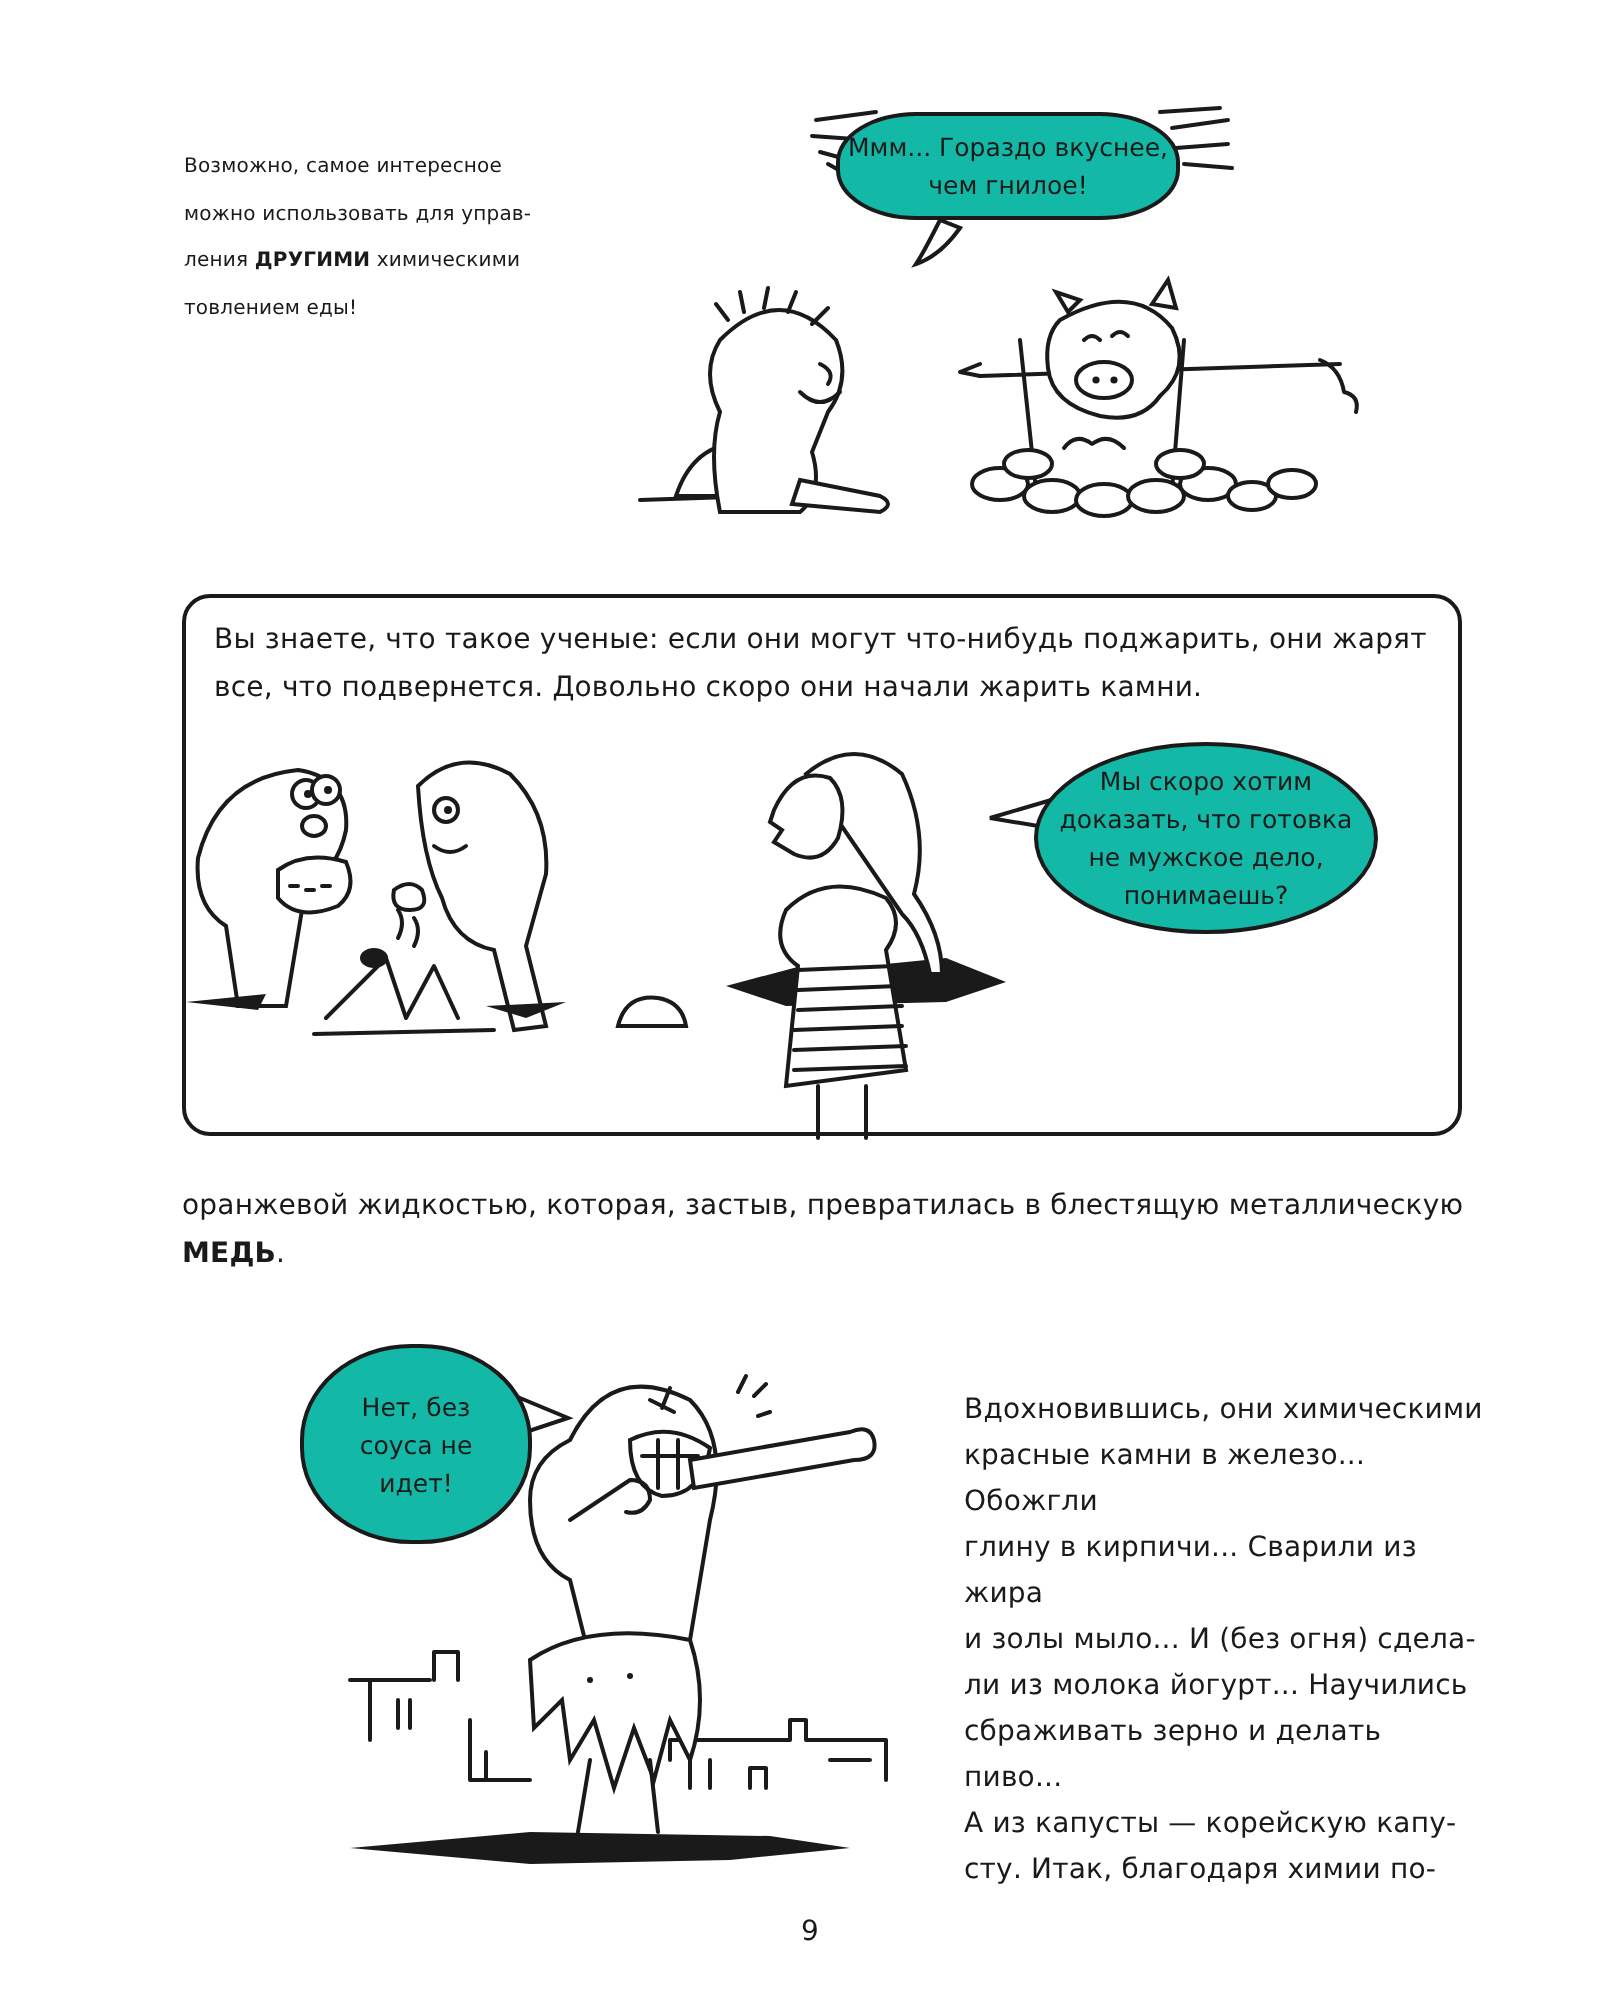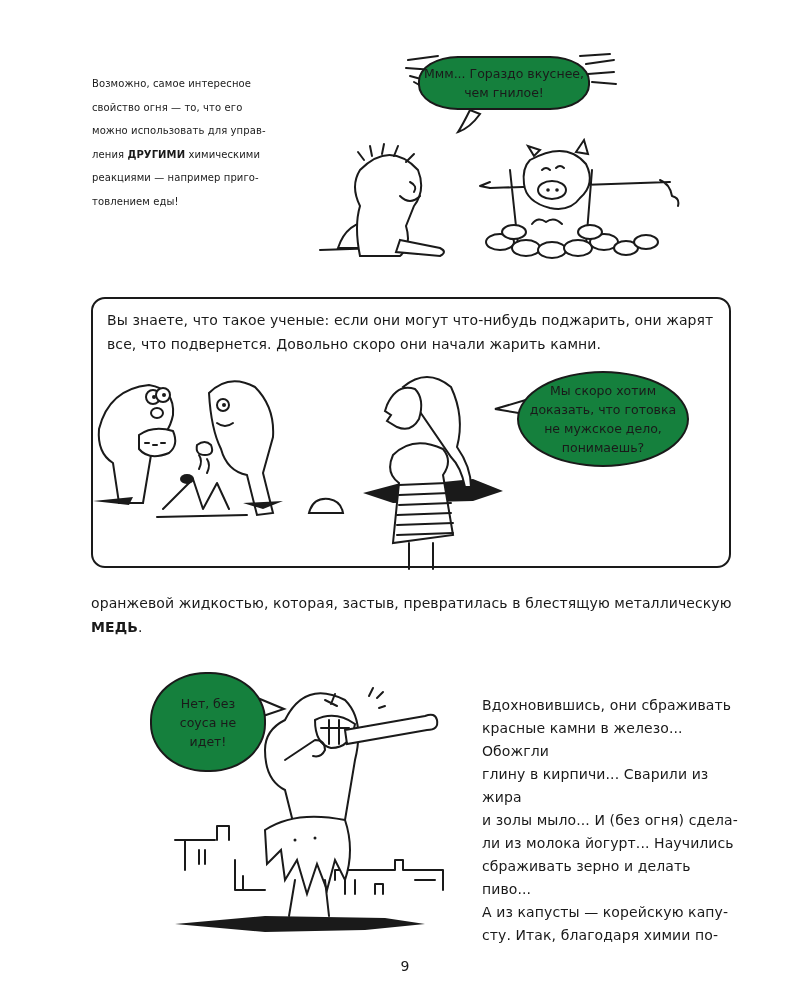--- a/index.html
+++ b/index.html
@@ -1,41 +1,39 @@
 <!DOCTYPE html>
 <html><head>
 <meta charset="utf-8">
 <style>
   html, body { margin: 0; padding: 0; background: #ffffff; }
   body { width: 810px; height: 1000px; position: relative; overflow: hidden;
          font-family: "DejaVu Sans", sans-serif; color: #1a1a1a; }
   .abs { position: absolute; }
   .caption { font-size: 10px; line-height: 23.5px; letter-spacing: 0.1px; }
   .caption b, .strong { font-weight: bold; text-align: right; }
-  .bubble { position: absolute; background: #15803d; border: 2px solid #1a1a1a;
+  .bubble { position: absolute; background: #14b8a6; border: 2px solid #1a1a1a;
             border-radius: 50%; display: flex; align-items: center; justify-content: center;
             text-align: center; font-size: 12.5px; line-height: 19px; }
   .panel { position: absolute; left: 91px; top: 297px; width: 640px; height: 271px;
            border: 2px solid #1a1a1a; border-radius: 14px; box-sizing: border-box; }
   .page-num { position: absolute; left: 0; width: 810px; top: 958px; text-align: center;
               font-size: 14px; }
   svg { position: absolute; overflow: visible; }
   .ink { stroke: #1a1a1a; stroke-width: 2; fill: none; stroke-linecap: round; stroke-linejoin: round; }
   .inkfill { fill: #1a1a1a; }
   .white { fill: #fff; stroke: #1a1a1a; stroke-width: 2; }
 </style>
 </head>
 <body>
 
 <div class="abs caption" style="left:92px; top:72px; width:220px;">
   <div>Возможно, самое интересное</div>
-  <div>свойство огня — то, что его</div>
   <div>можно использовать для управ-</div>
   <div><span>ления </span><b>ДРУГИМИ</b><span> химическими</span></div>
-  <div>реакциями — например приго-</div>
   <div>товлением еды!</div>
 </div>
 
 <svg style="left:400px; top:52px;" width="220" height="85">
   <path class="ink" d="M8 8 l30 -4 M6 16 l28 2 M10 24 l22 6 M14 30 l18 10"></path>
   <path class="ink" d="M180 4 l30 -2 M186 12 l28 -4 M188 22 l26 -2 M192 30 l24 2"></path>
   <path class="white" d="M70 58 q-8 16 -12 22 q12 -4 22 -18 z"></path>
 </svg>
 <div class="bubble" style="left:418px; top:56px; width:168px; height:50px; border-radius:40px / 25px;">
   <div>
@@ -167,21 +165,21 @@
   <path class="white" d="M100 150 q30 -20 80 -10 q10 30 0 60 l-10 -20 l-8 30 l-10 -26 l-10 30 l-10 -34 l-12 20 l-4 -30 l-14 14 z"></path>
   <circle class="inkfill" cx="130" cy="160" r="1.5"></circle>
     <circle class="inkfill" cx="150" cy="158" r="1.5"></circle>
 
   <path class="ink" d="M130 200 l-6 36 M160 200 l4 36"></path>
 
   <path class="inkfill" d="M10 244 l90 -8 l120 2 l40 6 l-60 6 l-100 2 z"></path>
 </svg>
 
 <div class="abs caption" style="left:482px; top:694px; width:260px; font-size:14px; line-height:23px;">
-  <div>Вдохновившись, они сбраживать</div>
+  <div>Вдохновившись, они химическими</div>
   <div>красные камни в железо... Обожгли</div>
   <div>глину в кирпичи... Сварили из жира</div>
   <div>и золы мыло... И (без огня) сдела-</div>
   <div>ли из молока йогурт... Научились</div>
   <div>сбраживать зерно и делать пиво...</div>
   <div>А из капусты — корейскую капу-</div>
   <div>сту. Итак, благодаря химии по-</div>
 </div>
 
 <div class="page-num">9</div>

